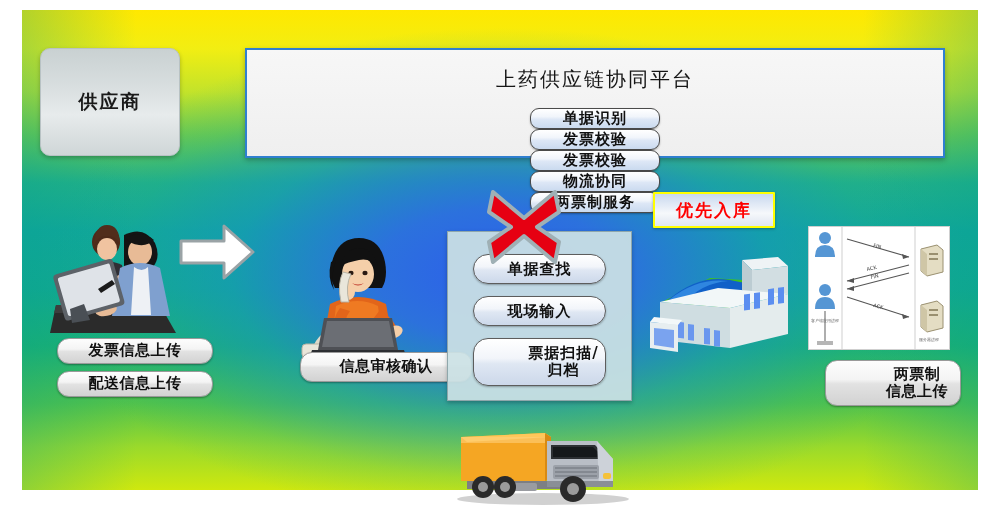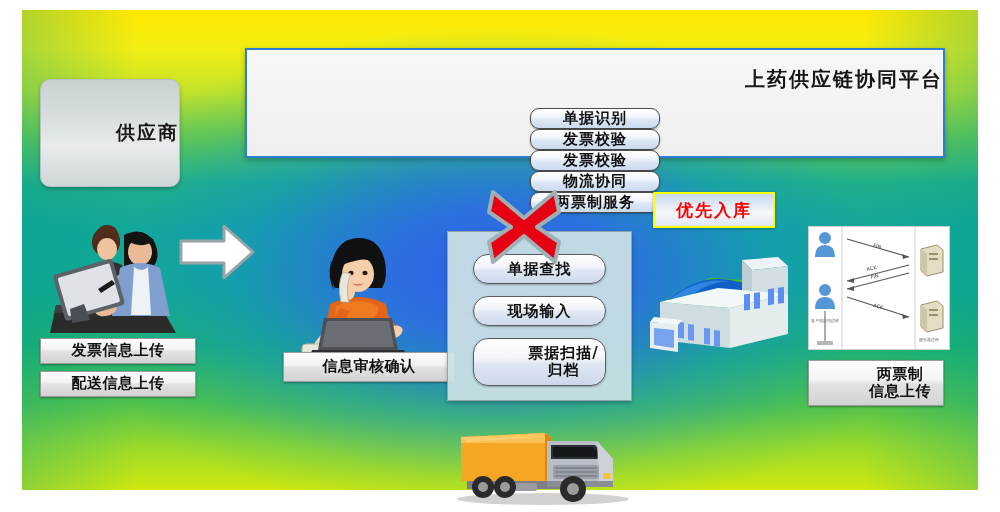--- a/index.html
+++ b/index.html
@@ -37,43 +37,43 @@
   
   .gbtn{
     position:absolute;box-sizing:border-box;
     border:1px solid #9a9a9a;
     background:linear-gradient(to bottom,#fdfdfd 0%,#f4f4f4 42%,#e2e2e2 52%,#d2d2d2 100%);
     box-shadow:0 1px 2px rgba(0,0,0,.35);
     color:#111;font-size:15px;font-weight:bold;
     display:flex;align-items:center;justify-content:center;text-align:center;
     line-height:1.18;letter-spacing:.5px;
   }
-  .gbtn.rounded{border-radius:0;}
+  .gbtn.rounded{border-radius:12px;margin-left:17px;}
 
   
   #supplier{
     position:absolute;left:40px;top:48px;width:140px;height:108px;
     border-radius:10px;box-sizing:border-box;
     border:1px solid #b8c2c4;
     background:linear-gradient(to bottom,#c9d1d2 0%,#d8dedf 35%,#e7ebec 62%,#cfd6d7 100%);
     box-shadow:0 2px 4px rgba(0,0,0,.25);
-    display:flex;align-items:center;justify-content:flex-end;
-    font-size:19px;font-weight:bold;color:#1a1a1a;letter-spacing:2px;margin-top:31px;
+    display:flex;align-items:center;justify-content:center;
+    font-size:19px;font-weight:bold;color:#1a1a1a;letter-spacing:2px;
   }
 
   
   #platform{
     position:absolute;left:245px;top:48px;width:700px;height:110px;
     box-sizing:border-box;border:2px solid #2f7fd0;
     background:linear-gradient(to bottom,#f7f7f7 0%,#efefef 100%);
     box-shadow:0 2px 5px rgba(0,0,0,.28);
   }
   #platform-title{
-    position:absolute;left:0;right:0;top:16px;text-align:right;
-    font-size:20px;font-weight:bold;color:#161616;letter-spacing:2px;
+    position:absolute;left:0;right:0;top:16px;text-align:center;
+    font-size:20px;font-weight:normal;color:#161616;letter-spacing:2px;
   }
   #platform-tabs{
     position:absolute;left:12px;right:12px;top:58px;height:38px;
     display:flex;justify-content:space-between;align-items:center;flex-direction:column;
   }
   .tabbtn{
     width:130px;height:34px;box-sizing:border-box;
     border:1.5px solid #4a4a4a;border-radius:9px;
     background:linear-gradient(to bottom,#ffffff 0%,#f1f5fb 40%,#dde7f6 55%,#cadaef 100%);
     display:flex;align-items:center;justify-content:center;

